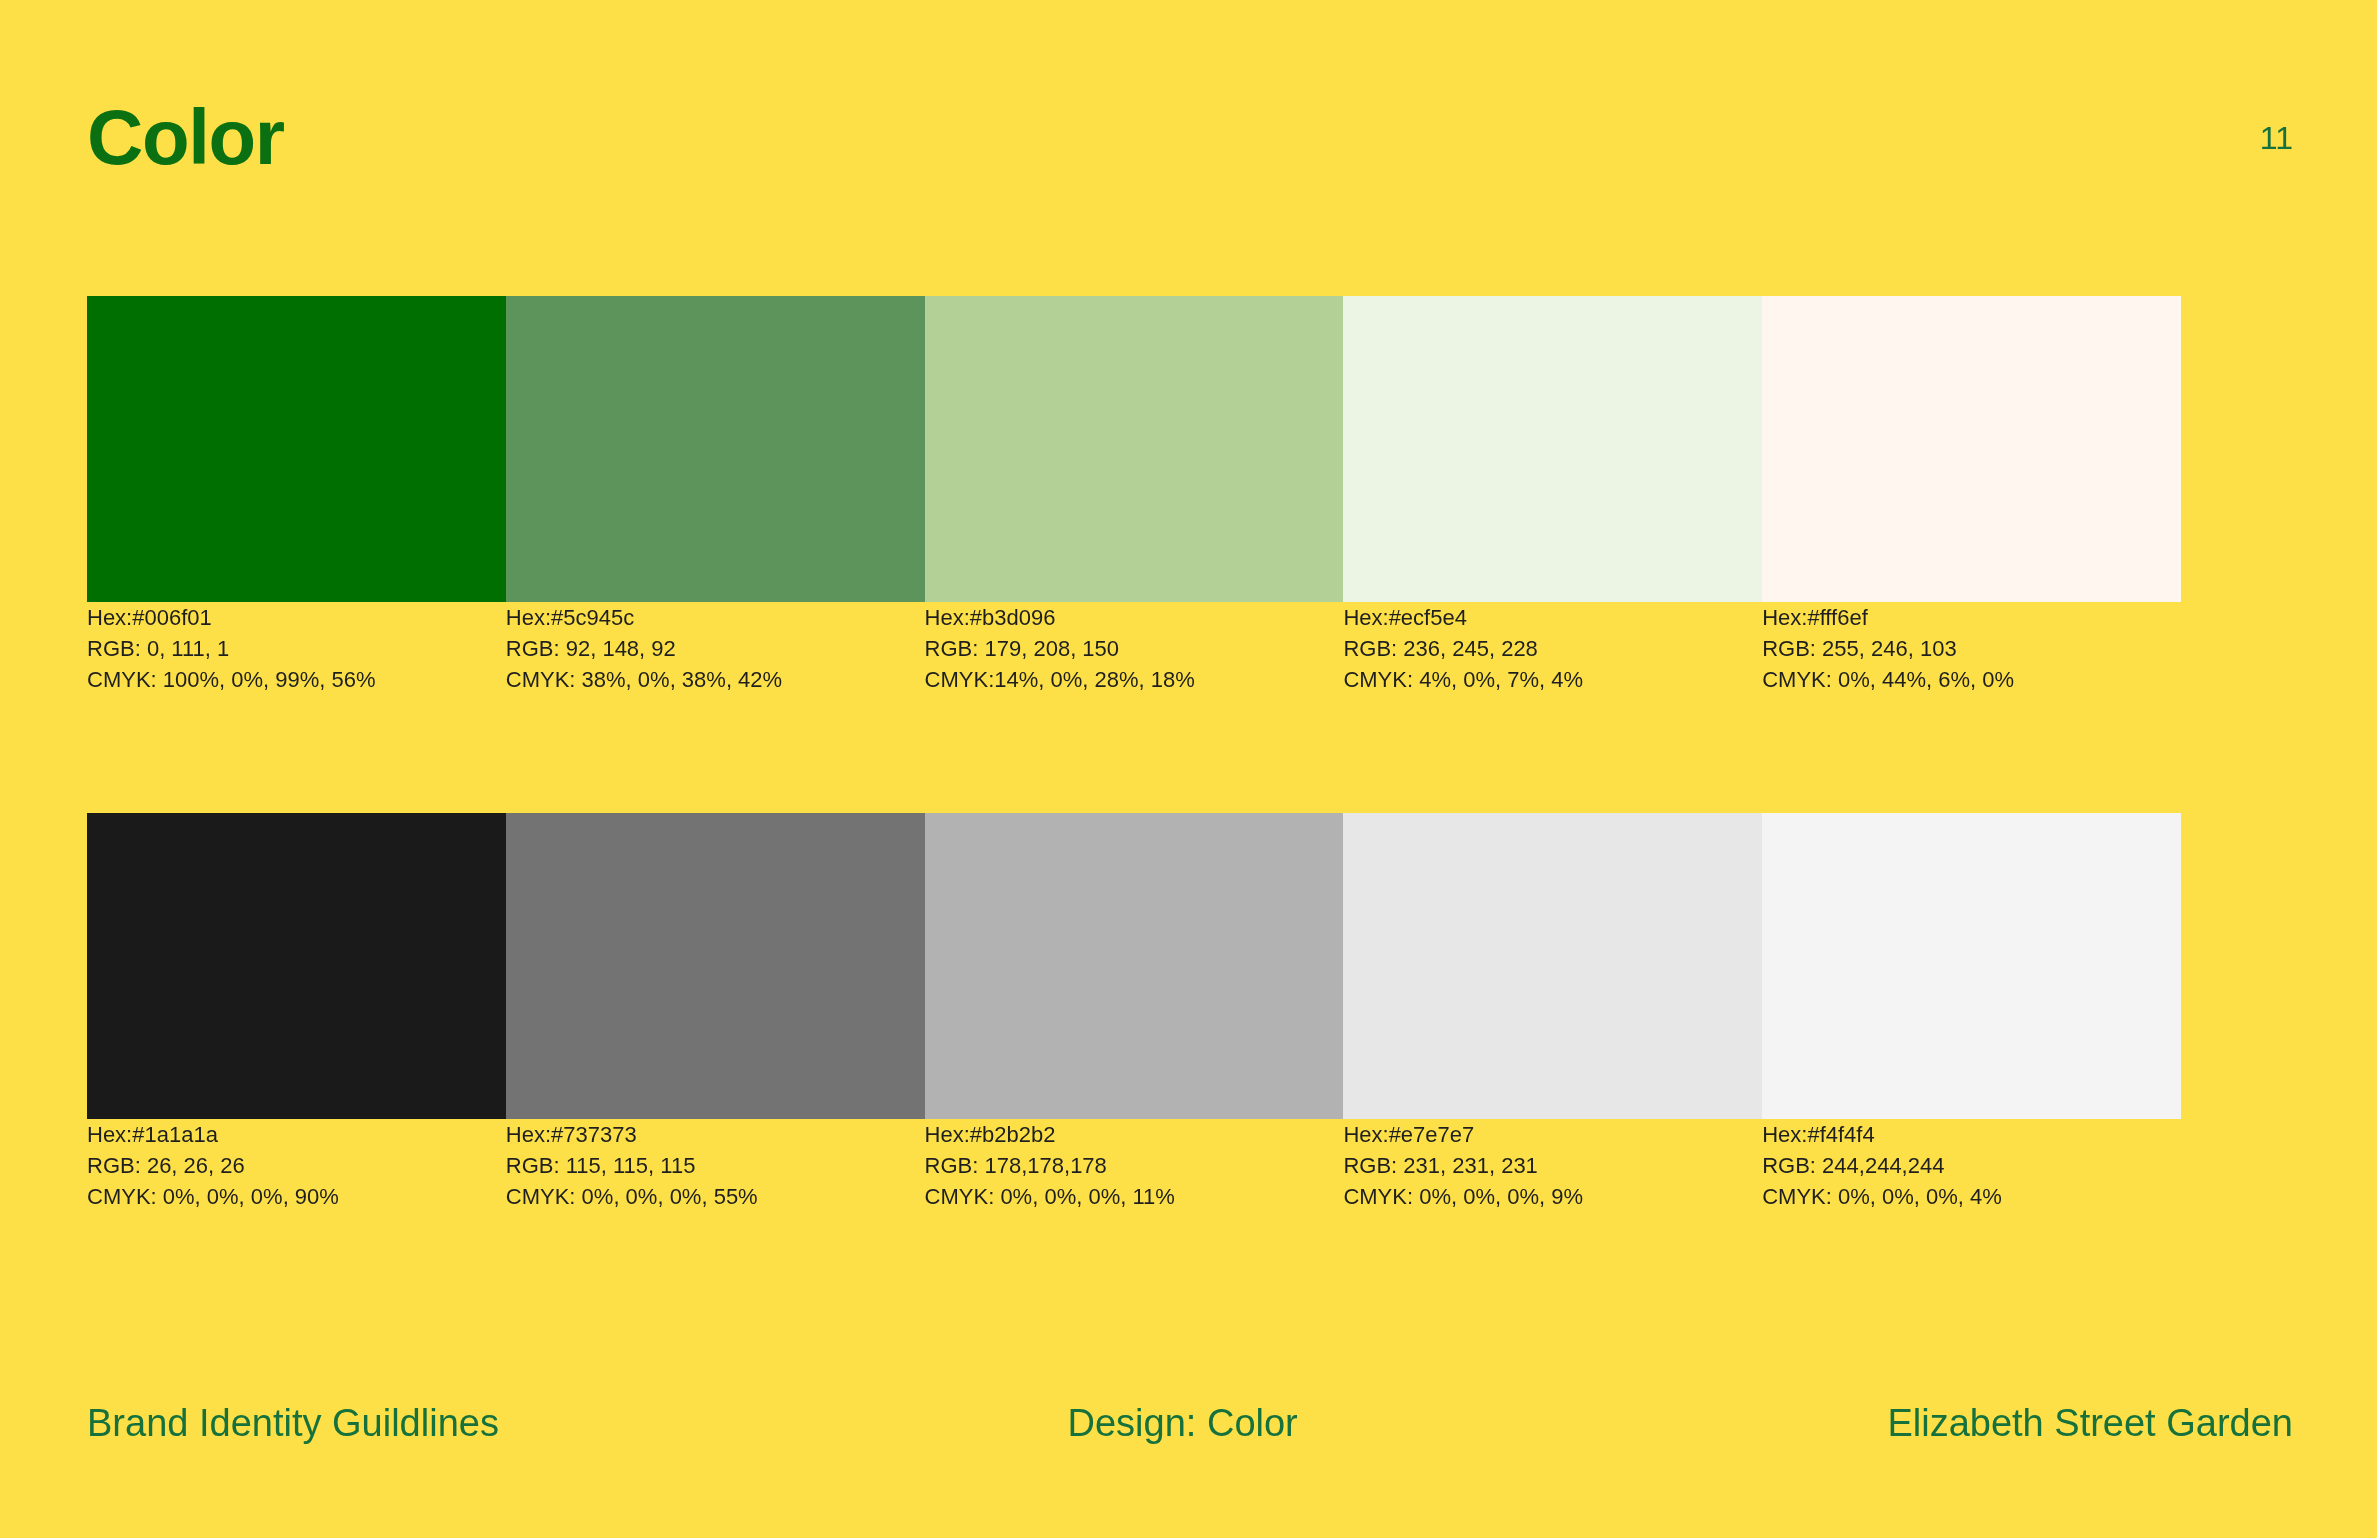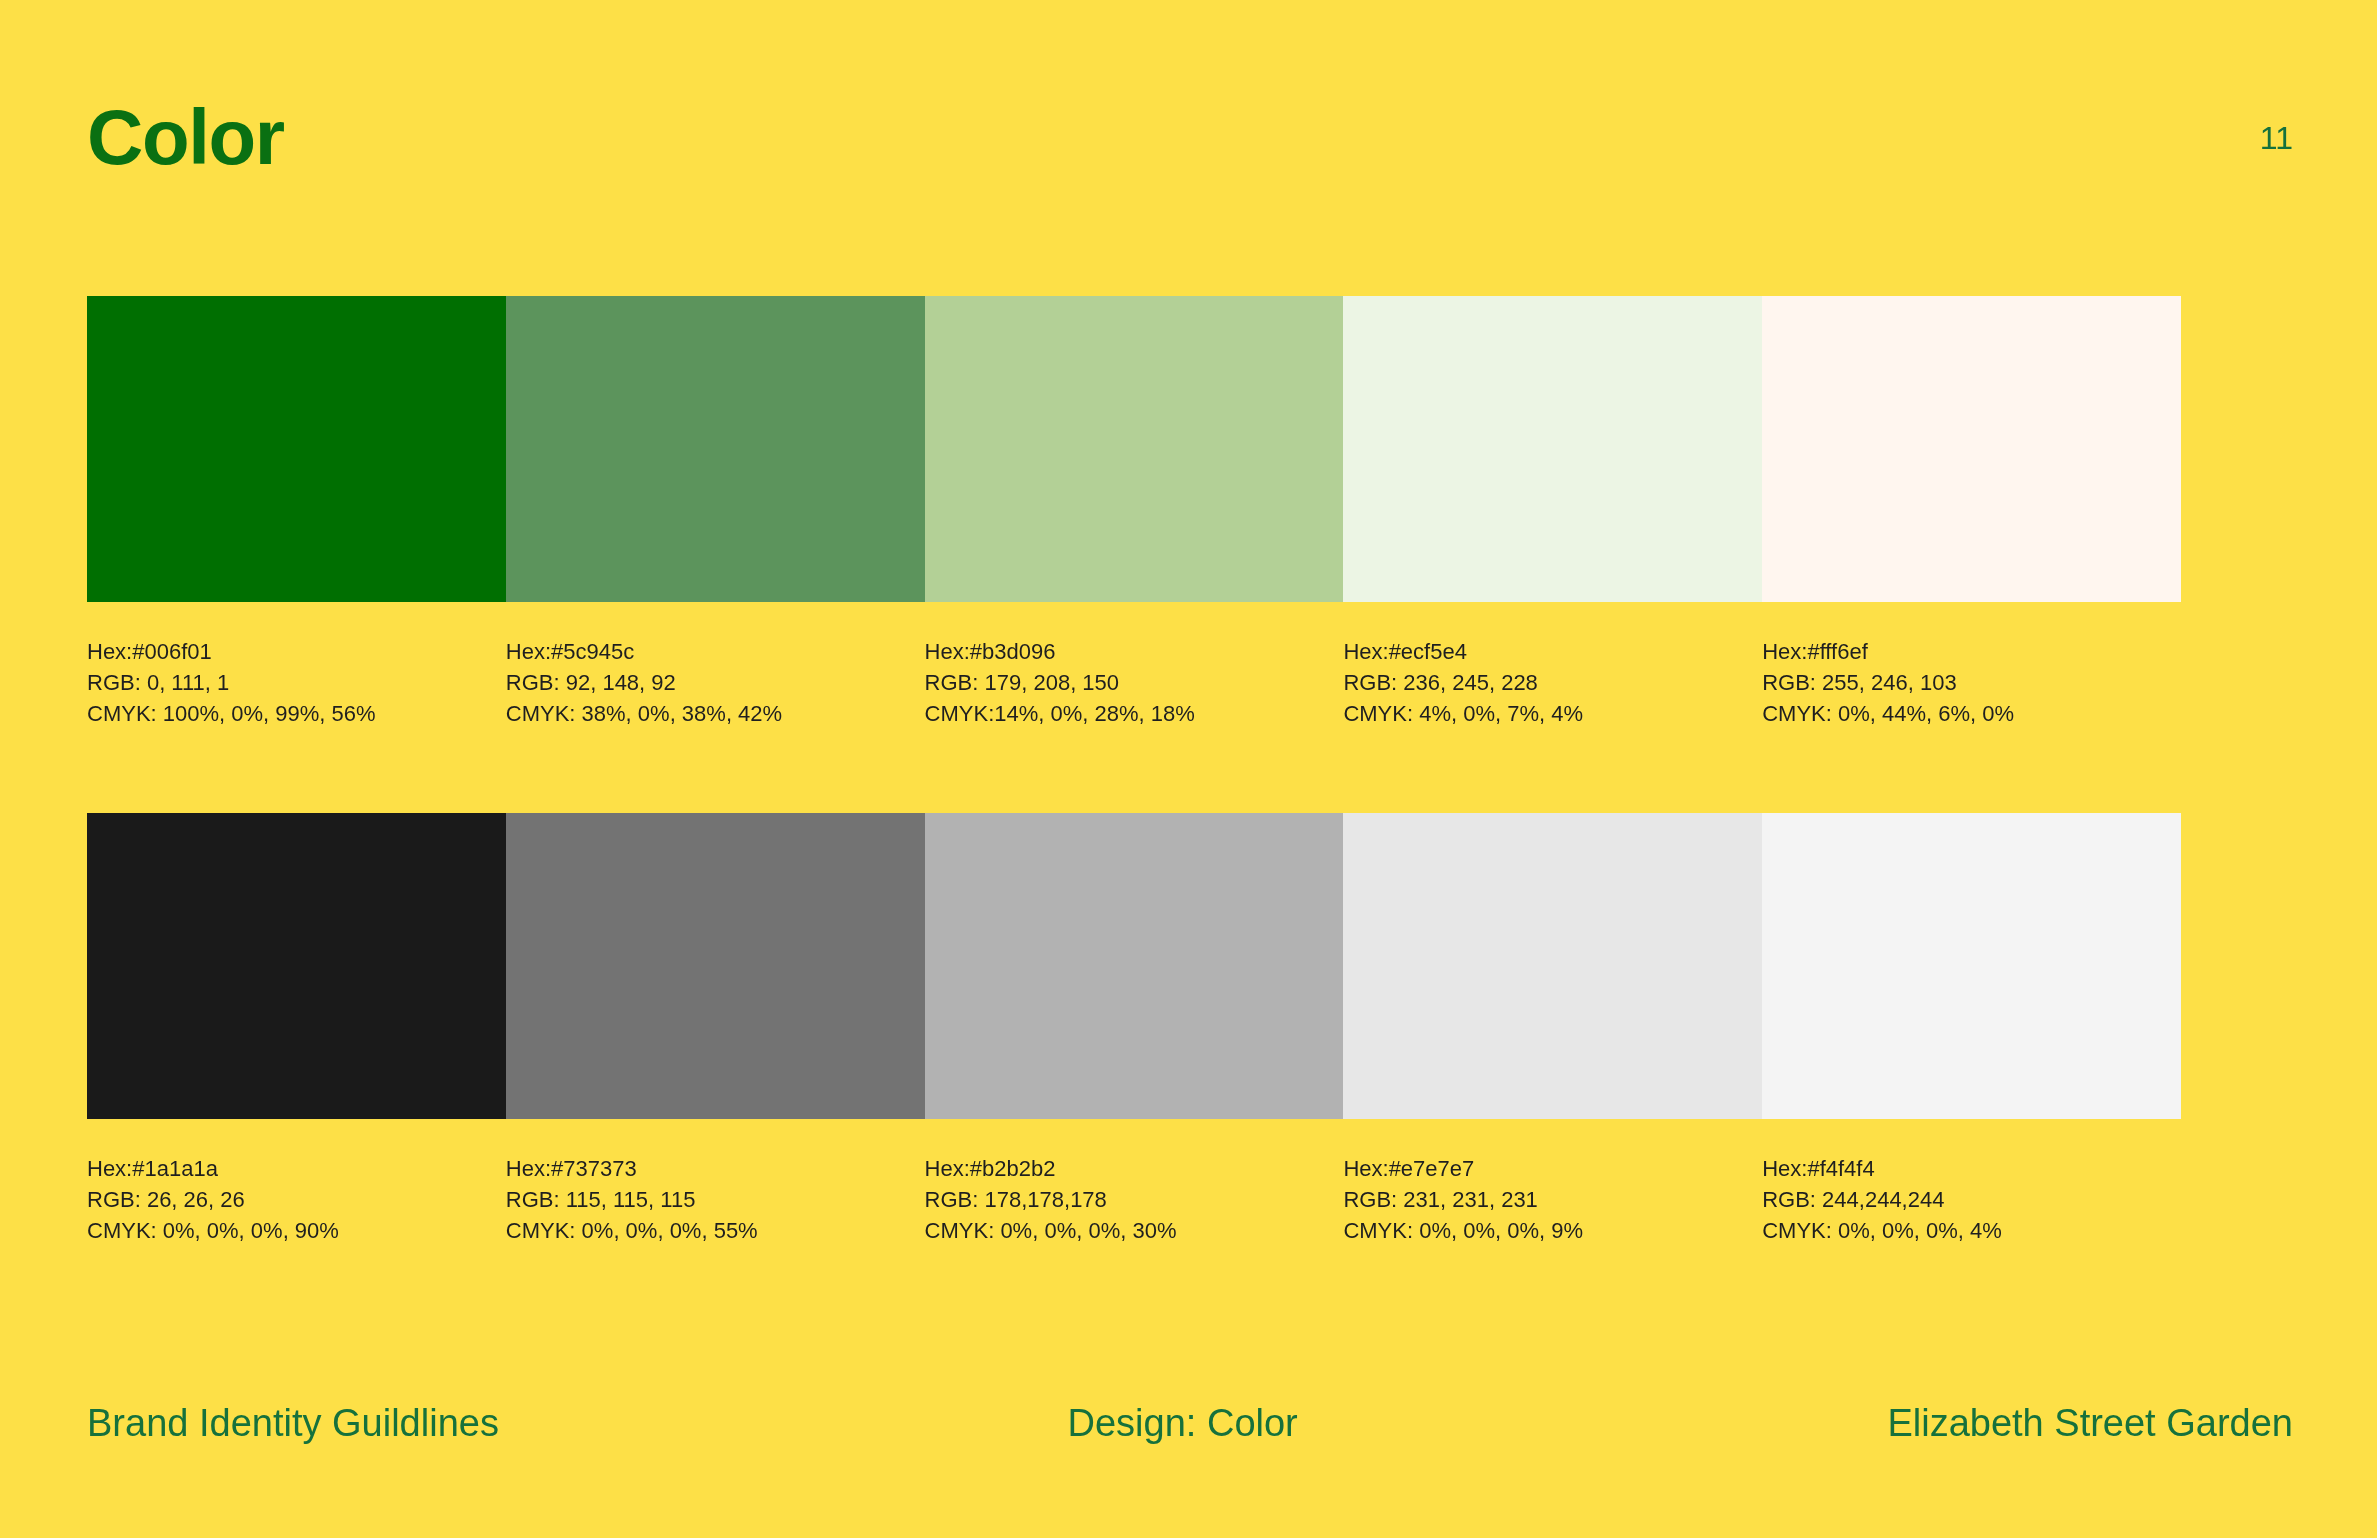--- a/index.html
+++ b/index.html
@@ -58,21 +58,20 @@
     height: 306px;
   }
   .swatch-block {
     flex: 1 1 0;
     height: 100%;
   }
 
   .label-strip {
     display: flex;
     width: 100%;
-    margin-top: 34px;
   }
   .swatch-label {
     flex: 1 1 0;
     padding-right: 21px;
     box-sizing: border-box;
     color: #1f1f1f;
     font-size: 22px;
     line-height: 1.42;
   }
   .swatch-label .line {
@@ -159,21 +158,21 @@
         <span class="line">CMYK: 0%, 0%, 0%, 90%</span>
       </div>
       <div class="swatch-label">
         <span class="line">Hex:#737373</span>
         <span class="line">RGB: 115, 115, 115</span>
         <span class="line">CMYK: 0%, 0%, 0%, 55%</span>
       </div>
       <div class="swatch-label">
         <span class="line">Hex:#b2b2b2</span>
         <span class="line">RGB: 178,178,178</span>
-        <span class="line">CMYK: 0%, 0%, 0%, 30%</span>
+        <span class="line">CMYK: 0%, 0%, 0%, 11%</span>
       </div>
       <div class="swatch-label">
         <span class="line">Hex:#e7e7e7</span>
         <span class="line">RGB: 231, 231, 231</span>
         <span class="line">CMYK: 0%, 0%, 0%, 9%</span>
       </div>
       <div class="swatch-label">
         <span class="line">Hex:#f4f4f4</span>
         <span class="line">RGB: 244,244,244</span>
         <span class="line">CMYK: 0%, 0%, 0%, 4%</span>

